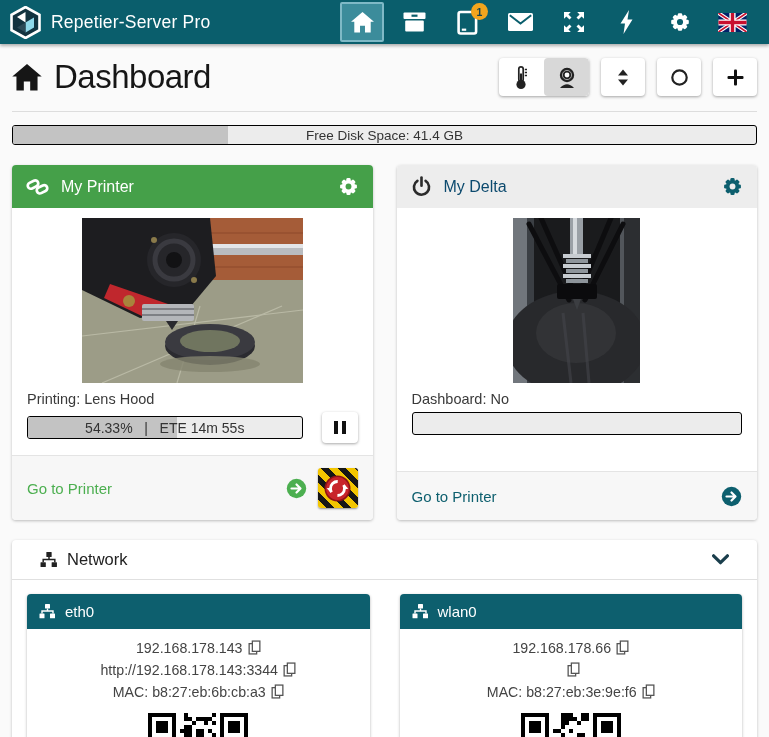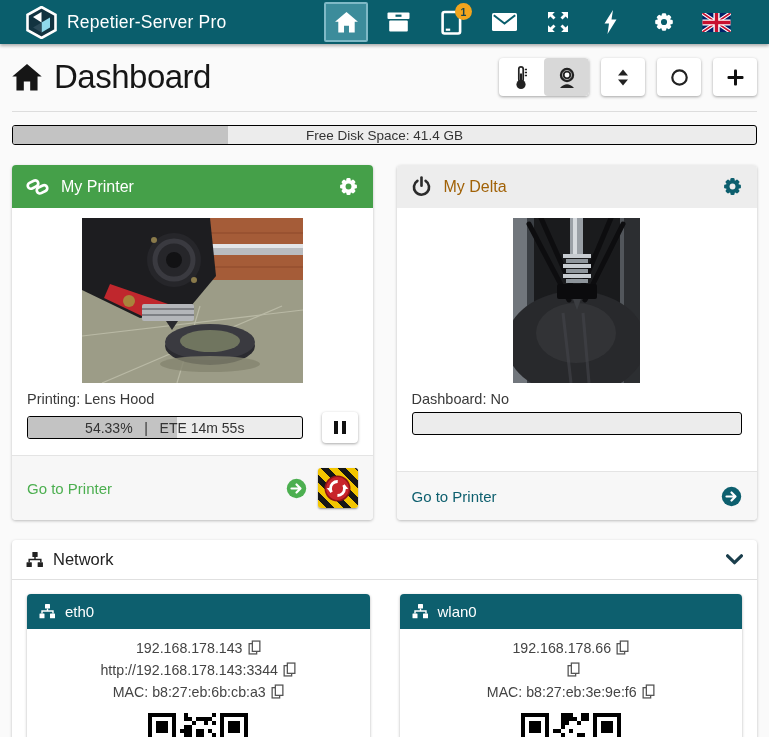--- a/index.html
+++ b/index.html
@@ -1,21 +1,21 @@
 <!DOCTYPE html>
 <html><head>
 <meta charset="utf-8">
 <style>
   * { margin:0; padding:0; box-sizing:border-box; }
   html,body { width:769px; height:737px; overflow:hidden; background:#fafafa;
     font-family:"Liberation Sans", sans-serif; color:#333; }
 
   
   .navbar { height:44px; background:#0a5e6c; display:flex; align-items:center;
-    padding:0 26px; box-shadow:0 2px 3px rgba(0,0,0,.3); position:relative; z-index:5;gap:32px; }
+    padding:0 10px; box-shadow:0 2px 3px rgba(0,0,0,.3); position:relative; z-index:5;gap:32px; }
   .brand { display:flex; align-items:center; gap:10px; }
   .brand-text { color:#fff; font-size:17.5px; letter-spacing:.2px; }
   .nav-icons { margin-left:auto; display:flex; align-items:center; height:100%; }
   .nav-btn { width:53px; height:44px; display:flex; align-items:center;
     justify-content:center; position:relative; cursor:pointer; }
   .nav-btn.active { background:#3c8c9b; border:2px solid #7fb9c6; height:40px;
     width:44px; margin:0 4px; border-radius:2px; }
   .badge { position:absolute; top:3px; right:6px; background:#f2a51d; color:#17444e;
     width:17px; height:17px; border-radius:50%; font-size:10.5px; font-weight:bold;
     display:flex; align-items:center; justify-content:center; }
@@ -44,21 +44,21 @@
     justify-content:center; font-size:13.5px; color:#333; white-space:pre; }
   .diskbar { margin-bottom:20px; }
 
   
   .cards { display:grid; grid-template-columns:1fr 1fr; gap:24px; }
   .card { background:#fff; border-radius:4px; box-shadow:0 1px 3px rgba(0,0,0,.25);
     display:flex; flex-direction:column; }
   .card-head { height:43px; border-radius:4px 4px 0 0; display:flex;
     align-items:center; padding:0 14px; gap:12px; font-size:16px; }
   .card-head.online { background:#45a049; color:#fff; }
-  .card-head.offline { background:#ededed; color:#a16207; }
+  .card-head.offline { background:#ededed; color:#0c4a6e; }
   .head-gear { margin-left:auto; cursor:pointer; display:flex; }
   .card-body { padding:10px 15px 12px; display:flex; flex-direction:column;
     align-items:center; }
   .cam { height:165px; display:flex; align-items:center; justify-content:center; }
   .plabel { width:100%; text-align:left; font-size:14.5px; color:#3a3a3a;
     margin:8px 8px 5px; }
   .prow { width:100%; display:flex; gap:19px; align-items:center; }
   .prow .pbar { flex:1; height:23px; }
   .prow .ptext { font-size:14px; }
   .pause-btn { background:#fff; border:0; width:36px; height:31px; border-radius:4px;
@@ -73,21 +73,21 @@
   .goto.teal { color:#0d5f6e; }
   .foot-arrow { margin-left:auto; display:flex; cursor:pointer; }
   .estop { width:40px; height:40px; margin-left:11px; border-radius:3px;
     background:repeating-linear-gradient(45deg,#f2c500 0 6px,#161616 6px 12px);
     display:flex; align-items:center; justify-content:center; cursor:pointer;
     box-shadow:0 1px 2px rgba(0,0,0,.4); }
 
   
   .net-card { margin-top:20px; background:#fff; border-radius:4px;
     box-shadow:0 1px 3px rgba(0,0,0,.25); }
-  .net-head { padding:10px 14px; display:flex; align-items:center; gap:9px;
+  .net-head { padding:10px 28px; display:flex; align-items:center; gap:9px;
     border-bottom:1px solid #e0e0e0; color:#222; }
   .net-head .net-title { font-size:16.5px; font-weight:500; }
   .net-chevron { margin-left:auto; cursor:pointer; display:flex; }
   .net-body { padding:14px 15px 20px; display:grid; grid-template-columns:1fr 1fr;
     gap:30px; }
   .iface { border-radius:4px; box-shadow:0 1px 3px rgba(0,0,0,.3); background:#fff; }
   .iface-head { background:#0d5f6e; color:#fff; height:35px; display:flex;
     align-items:center; gap:9px; padding:0 12px; font-size:15px;
     border-radius:4px 4px 0 0; }
   .iface-body { padding:9px 10px 10px; text-align:center; font-size:14.2px;

